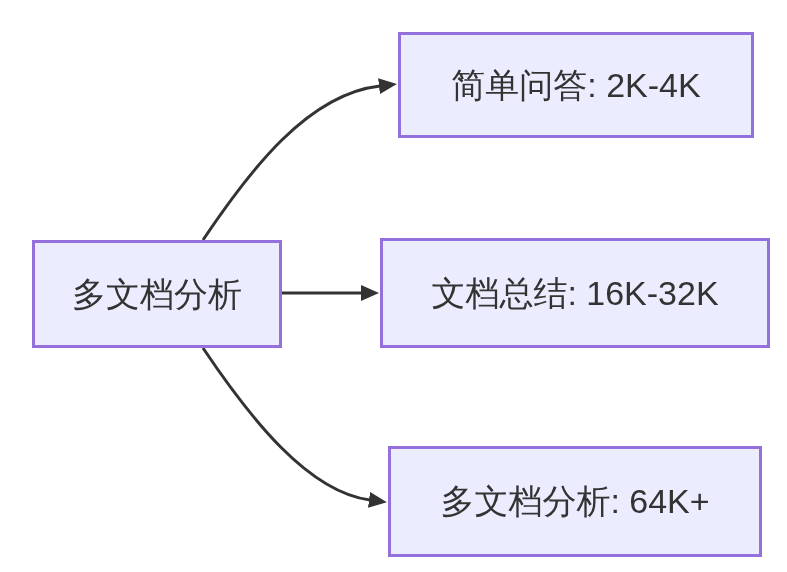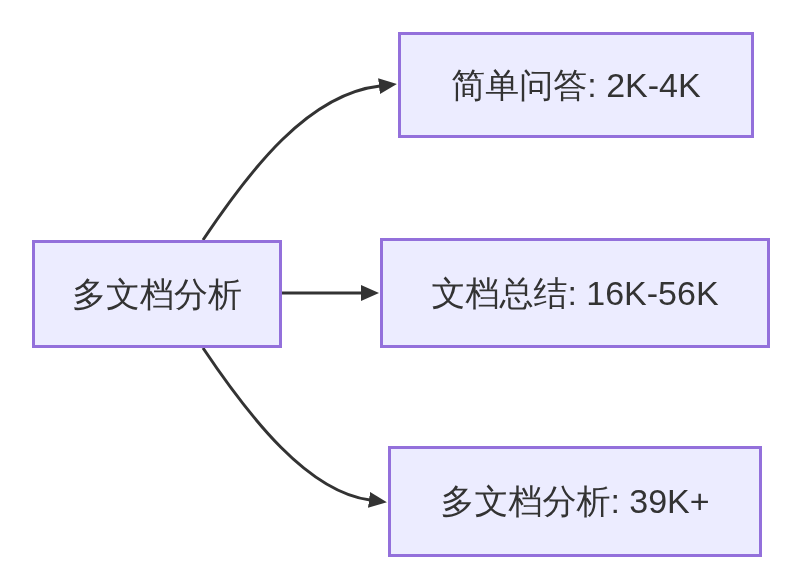--- a/index.html
+++ b/index.html
@@ -67,20 +67,20 @@
 
   <div class="node node-source">
     <span>多文档分析</span>
   </div>
 
   <div class="node node-a">
     <span>简单问答: 2K-4K</span>
   </div>
 
   <div class="node node-b">
-    <span>文档总结: 16K-56K</span>
+    <span>文档总结: 16K-32K</span>
   </div>
 
   <div class="node node-c">
-    <span>多文档分析: 39K+</span>
+    <span>多文档分析: 64K+</span>
   </div>
 
 </div>
 
 </body></html>

